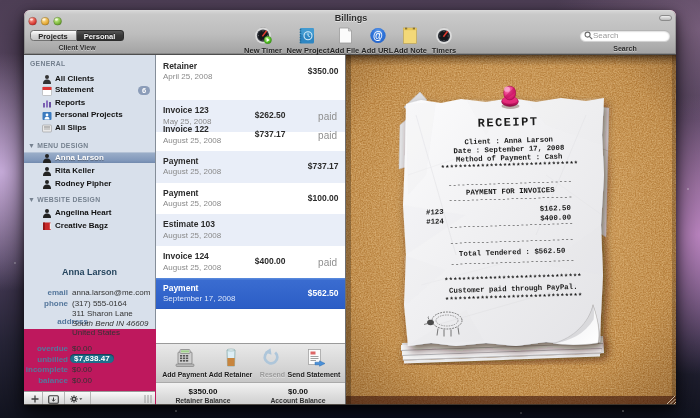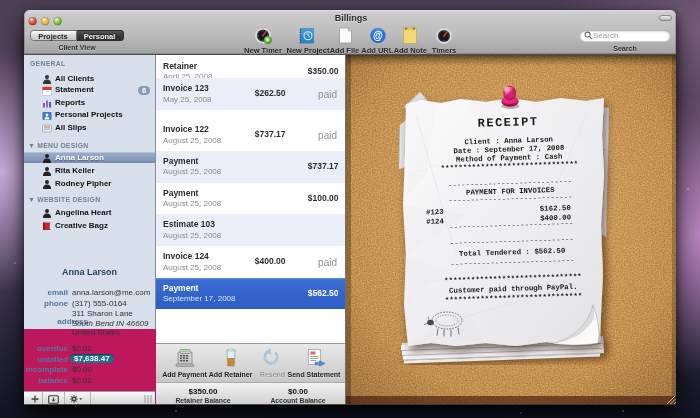--- a/index.html
+++ b/index.html
@@ -366,21 +366,21 @@
           </svg>
       </div>
     </div>
 
     <div id="mid">
       <div class="row" style="top:0.5px;">
           <span class="t">Retainer</span>
           <span class="d">April 25, 2008</span>
           <span class="amt amtR">$350.00</span>
         </div>
-      <div class="row alt" style="top:23px;text-decoration:underline;">
+      <div class="row alt" style="top:45px;text-decoration:underline;">
           <span class="t">Invoice 123</span>
           <span class="d">May 25, 2008</span>
           <span class="amt amtM">$262.50</span>
           <span class="paid">paid</span>
         </div>
       <div class="row" style="top:64px;">
           <span class="t">Invoice 122</span>
           <span class="d">August 25, 2008</span>
           <span class="amt amtM">$737.17</span>
           <span class="paid">paid</span>

